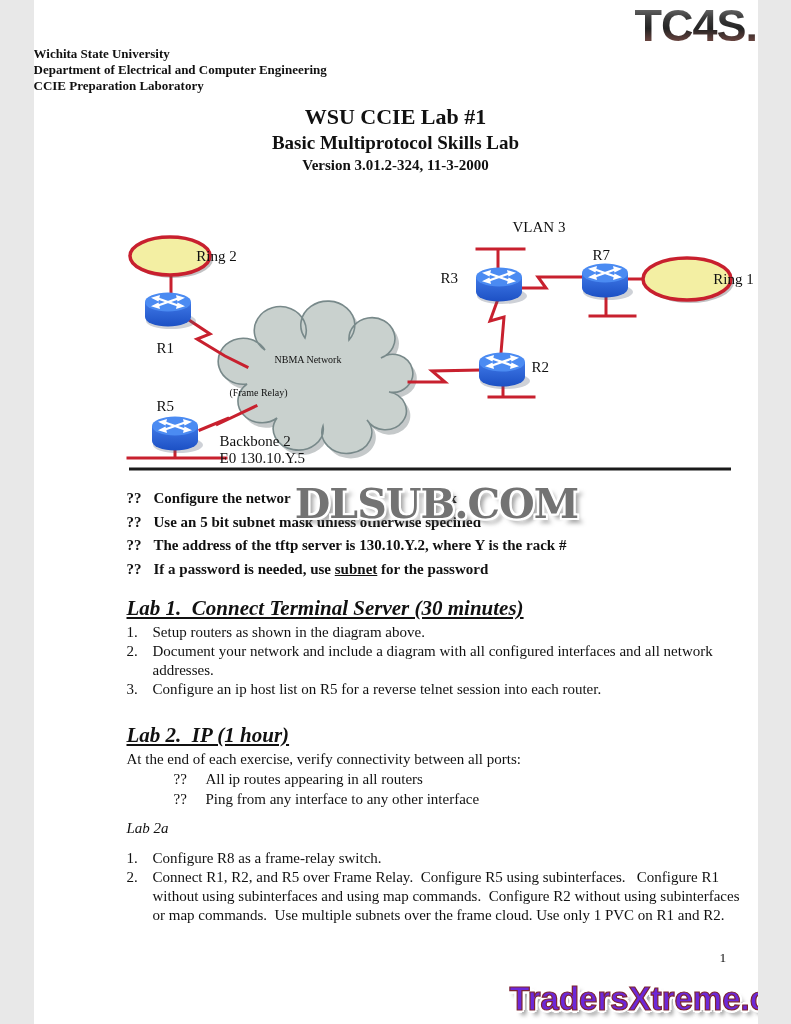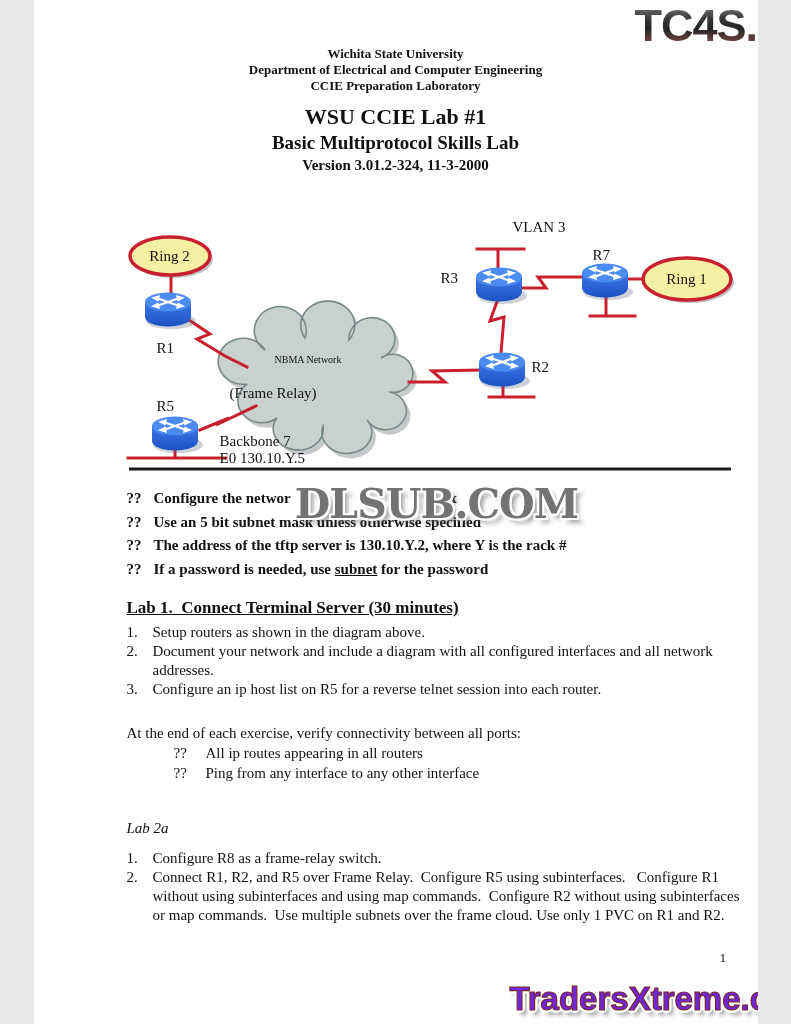--- a/index.html
+++ b/index.html
@@ -6,51 +6,51 @@
   .page{position:relative;width:724px;height:1024px;background:#ffffff;margin:0 auto;
         font-family:"Liberation Serif",serif;color:#111;overflow:hidden;}
 
   
   .tc4s{position:absolute;left:556px;top:0px;width:232px;text-align:right;
         font-family:"Liberation Sans",sans-serif;font-weight:bold;font-size:45px;letter-spacing:-1px;
         background:linear-gradient(180deg,#8f8f8f 0%,#3a3a3a 35%,#232323 55%,#6b4540 80%,#a5766c 100%);
         -webkit-background-clip:text;background-clip:text;color:transparent;}
 
   
-  .hdr{position:absolute;left:0;top:46px;width:100%;text-align:center;font-weight:bold;font-size:13px;line-height:16px;}
+  .hdr{position:absolute;left:0;top:46px;width:100%;font-weight:bold;font-size:13px;line-height:16px;}
   .titles{position:absolute;left:0;top:104px;width:100%;text-align:center;font-weight:bold;}
   .titles .t1{font-size:22px;line-height:26px;}
   .titles .t2{font-size:19px;line-height:26px;}
   .titles .ver{font-size:15px;line-height:19px;}
 
   
   svg.diagram{position:absolute;left:0;top:0;width:791px;height:1024px;}
   .dlabel{position:absolute;font-size:15px;line-height:16px;white-space:nowrap;}
-  .dlabel.center{text-align:center;}
+  .dlabel.center{text-align:center;margin-left:47px;}
 
   
   .notes{position:absolute;left:93px;top:487px;width:640px;font-weight:bold;font-size:15px;}
   .nrow{display:flex;position:relative;line-height:23.5px;}
   .nrow .m{width:27px;flex:none;}
   .frag{position:absolute;left:319px;top:0;}
   .ulink{text-decoration:underline;}
   .txt{white-space:pre-wrap;}
 
   
   .dlsub{position:absolute;left:255px;top:479px;width:296px;text-align:center;
          font-family:"DejaVu Serif",serif;font-weight:bold;font-size:41px;line-height:50px;letter-spacing:-1px;
          color:#737373;
          text-shadow:-2px -2px 0 #fff,2px -2px 0 #fff,-2px 2px 0 #fff,2px 2px 0 #fff,
                      0 -2px 0 #fff,0 2px 0 #fff,-2px 0 0 #fff,2px 0 0 #fff,
                      5px 5px 4px rgba(90,90,90,.55);
          z-index:6;}
 
   
   .lab{position:absolute;left:93px;width:624px;font-size:15px;line-height:19px;}
-  .lab-h{font-weight:bold;text-decoration:underline;font-size:17px;line-height:22px;margin-bottom:4px;}
+  .lab-h{font-weight:bold;font-style:italic;text-decoration:underline;font-size:21px;line-height:22px;margin-bottom:4px;}
   .lab-h2{font-weight:normal;font-style:italic;font-size:15px;line-height:20px;margin-bottom:11px;}
   .oli{display:flex;}
   .oli .n{width:26px;flex:none;}
   .sub{display:flex;padding-left:47px;line-height:20px;}
   .sub .m{width:32px;flex:none;}
 
   .pagenum{position:absolute;left:686px;top:950px;font-size:13.5px;}
 
   
   .txtreme{position:absolute;left:468px;top:980px;width:324px;text-align:center;
@@ -164,22 +164,22 @@
 
   <span class="dlabel" style="left:451px;top:219px;margin-left:28px;">VLAN 3</span>
   <span class="dlabel" style="left:559px;top:247px;">R7</span>
   <span class="dlabel" style="left:407px;top:270px;">R3</span>
   <span class="dlabel center" style="left:613px;top:271px;width:80px;">Ring 1</span>
   <span class="dlabel center" style="left:96px;top:248px;width:80px;">Ring 2</span>
   <span class="dlabel" style="left:123px;top:340px;">R1</span>
   <span class="dlabel" style="left:498px;top:359px;">R2</span>
   <span class="dlabel" style="left:123px;top:398px;">R5</span>
   <span class="dlabel" style="left:241px;top:352px;font-size:10px;">NBMA Network</span>
-  <span class="dlabel" style="left:196px;top:385px;font-size:15px;">(Frame Relay)</span>
-  <span class="dlabel" style="left:186px;top:433px;">Backbone 7</span>
+  <span class="dlabel" style="left:196px;top:385px;font-size:10px;">(Frame Relay)</span>
+  <span class="dlabel" style="left:186px;top:433px;">Backbone 2</span>
   <span class="dlabel" style="left:186px;top:450px;">E0 130.10.Y.5</span>
 
   <div class="notes">
     <div class="nrow">
       <span class="m">??</span>
       <span class="txt">Configure the networ</span>
       <span class="frag">.x</span>
     </div>
     <div class="nrow">
       <span class="m">??</span>
@@ -207,20 +207,21 @@
       <span class="n">2.</span>
       <span class="txt">Document your network and include a diagram with all configured interfaces and all network addresses.</span>
     </div>
     <div class="oli">
       <span class="n">3.</span>
       <span class="txt">Configure an ip host list on R5 for a reverse telnet session into each router.</span>
     </div>
   </div>
 
   <div class="lab" style="top:724px;">
+    <div class="lab-h txt">Lab 2.  IP (1 hour)</div>
     <div class="txt">At the end of each exercise, verify connectivity between all ports:</div>
     <div class="sub">
       <span class="m">??</span>
       <span class="txt">All ip routes appearing in all routers</span>
     </div>
     <div class="sub">
       <span class="m">??</span>
       <span class="txt">Ping from any interface to any other interface</span>
     </div>
   </div>

